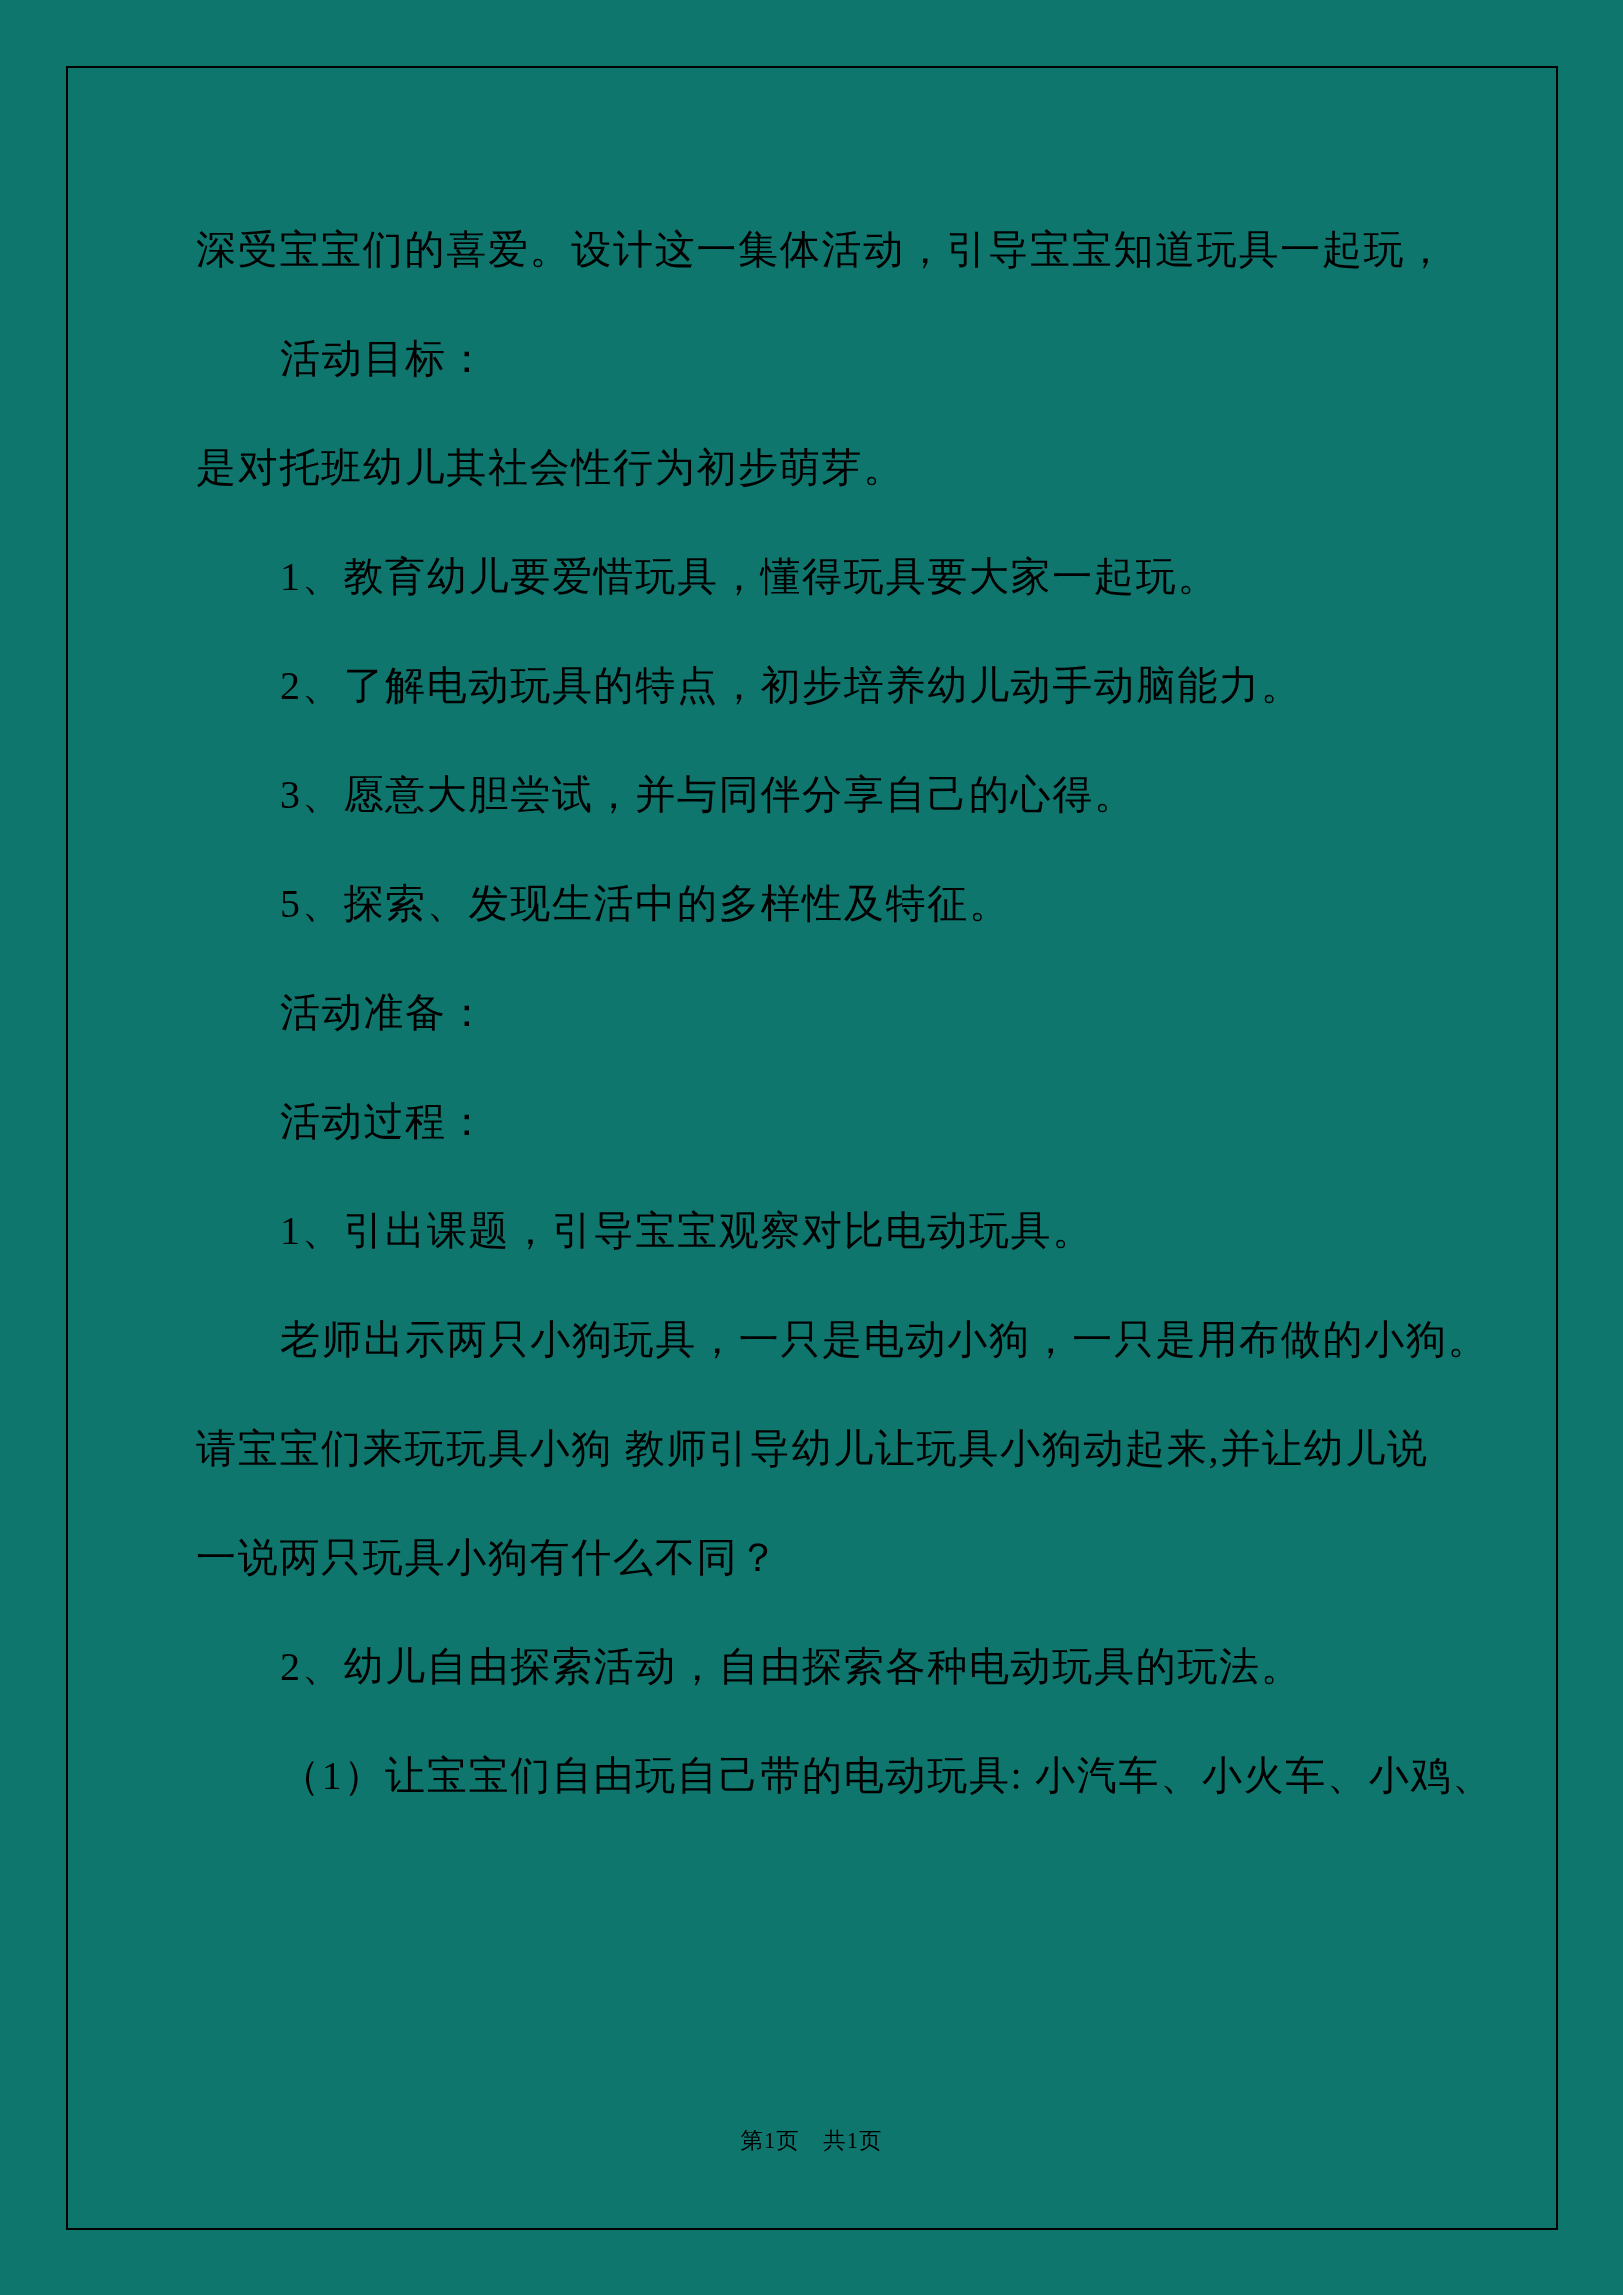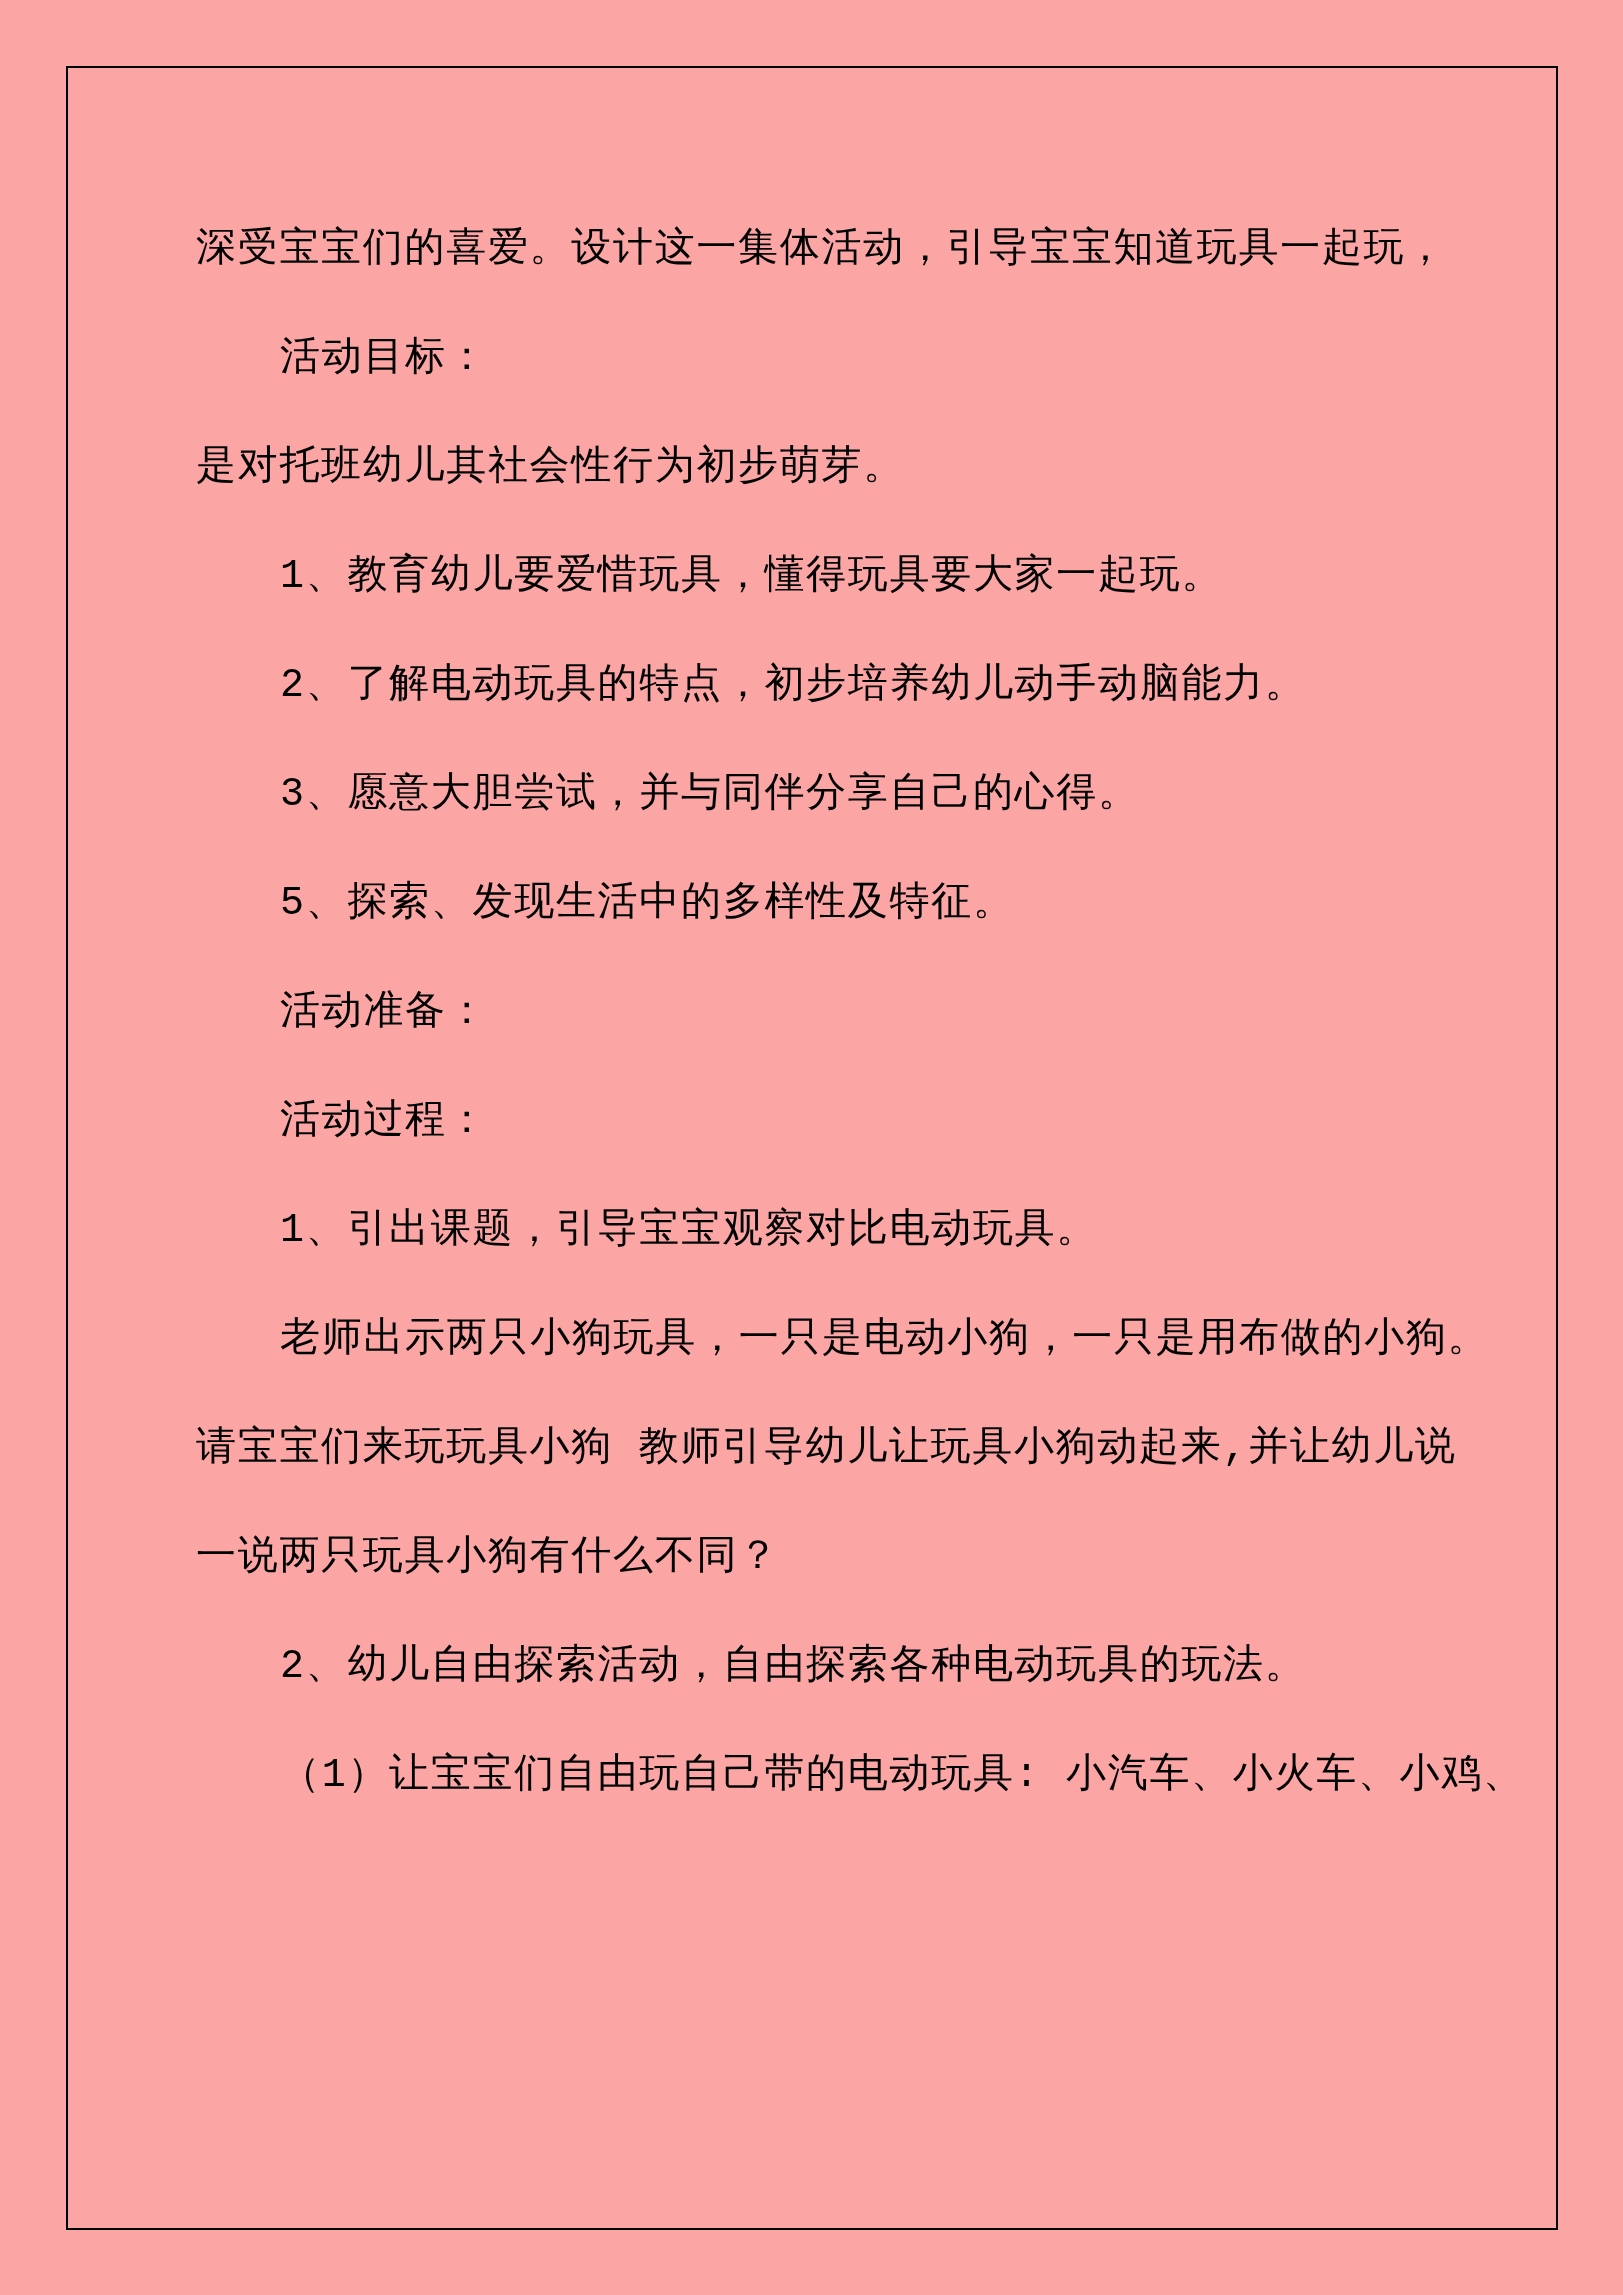--- a/index.html
+++ b/index.html
@@ -4,23 +4,23 @@
 <style>
   html, body {
     margin: 0;
     padding: 0;
     background: #ffffff;
   }
   .page {
     position: relative;
     width: 1623px;
     height: 2295px;
-    background: #fca5a5;
+    background: #0f766e;
     color: #000000;
-    font-family: Liberation Mono, monospace;
+    font-family: Liberation Serif, serif;
     overflow: hidden;
   }
   .border-frame {
     position: absolute;
     left: 66px;
     top: 66px;
     width: 1492px;
     height: 2164px;
     border: 2.2px solid #000000;
     box-sizing: border-box;
@@ -74,14 +74,17 @@
       <div class="text-line indent">活动准备：</div>
       <div class="text-line indent">活动过程：</div>
       <div class="text-line indent">1、引出课题，引导宝宝观察对比电动玩具。</div>
       <div class="text-line indent">老师出示两只小狗玩具，一只是电动小狗，一只是用布做的小狗。</div>
       <div class="text-line">请宝宝们来玩玩具小狗 教师引导幼儿让玩具小狗动起来,并让幼儿说</div>
       <div class="text-line">一说两只玩具小狗有什么不同？</div>
       <div class="text-line indent">2、幼儿自由探索活动，自由探索各种电动玩具的玩法。</div>
       <div class="text-line indent">（1）让宝宝们自由玩自己带的电动玩具: 小汽车、小火车、小鸡、</div>
     </div>
 
+  <div class="page-footer">
+    <span class="footer-page">第1页</span><span>共1页</span>
+  </div>
 </div>
 
 
 </body></html>

